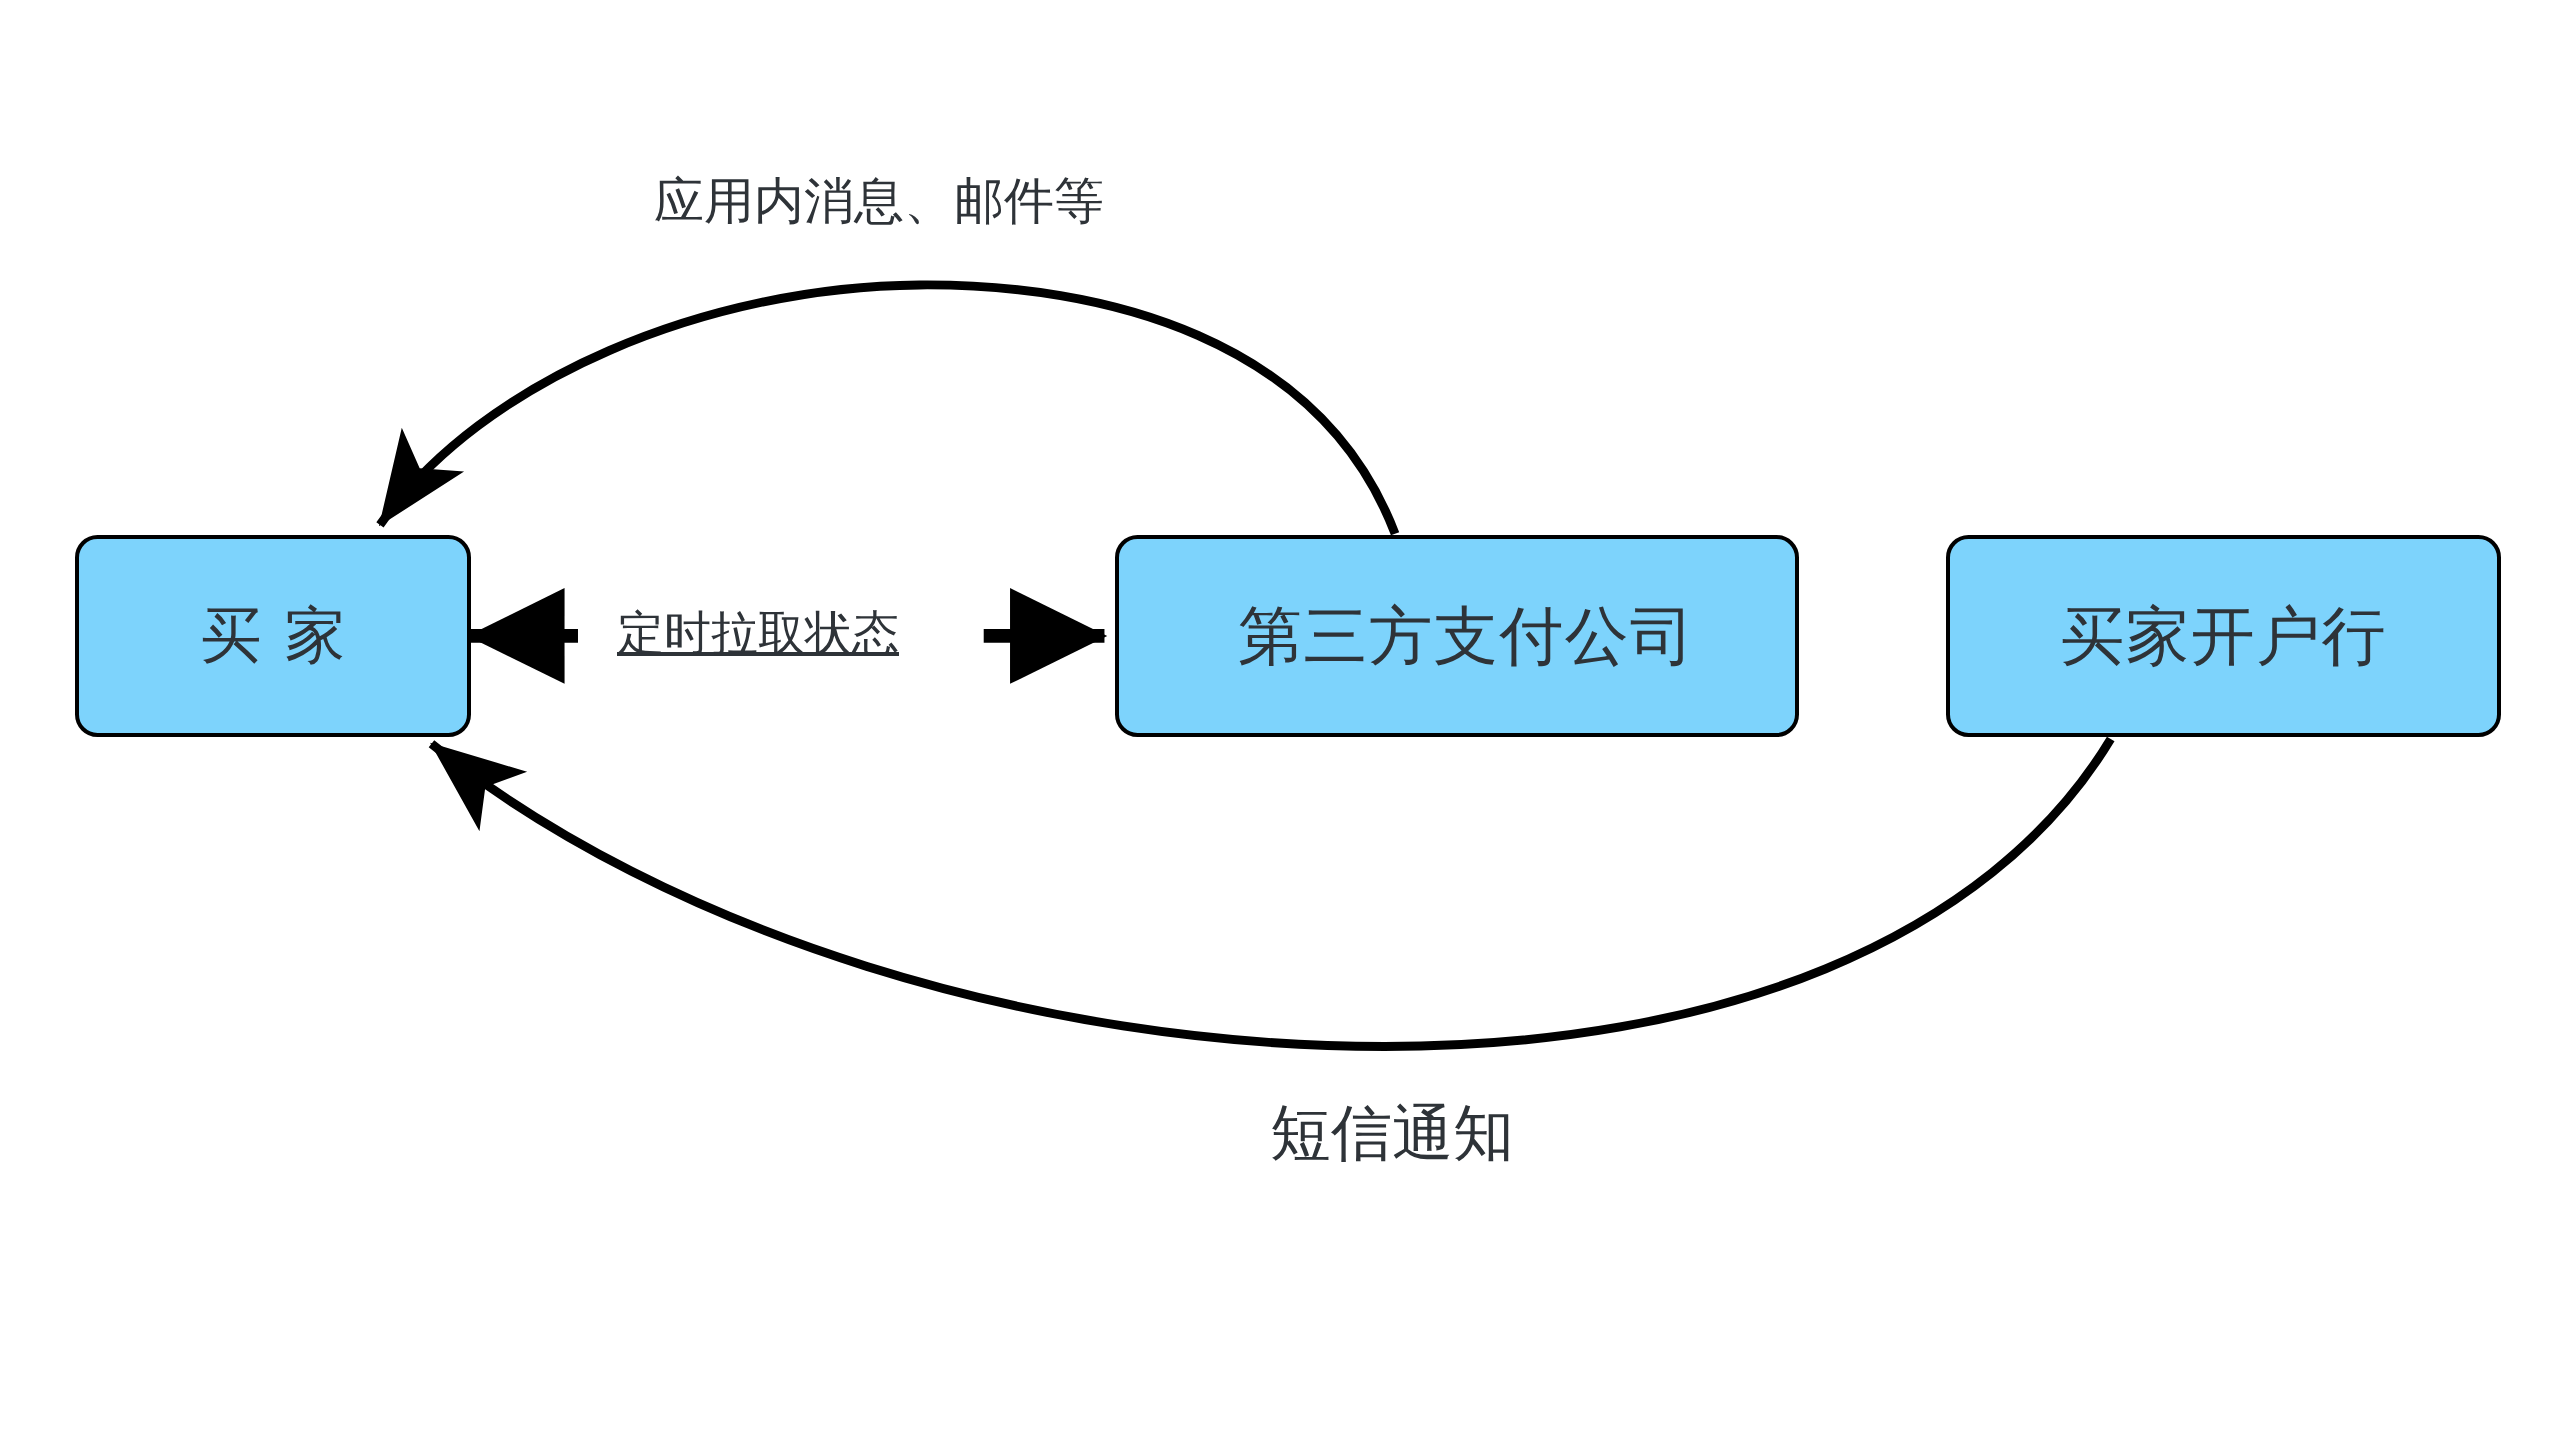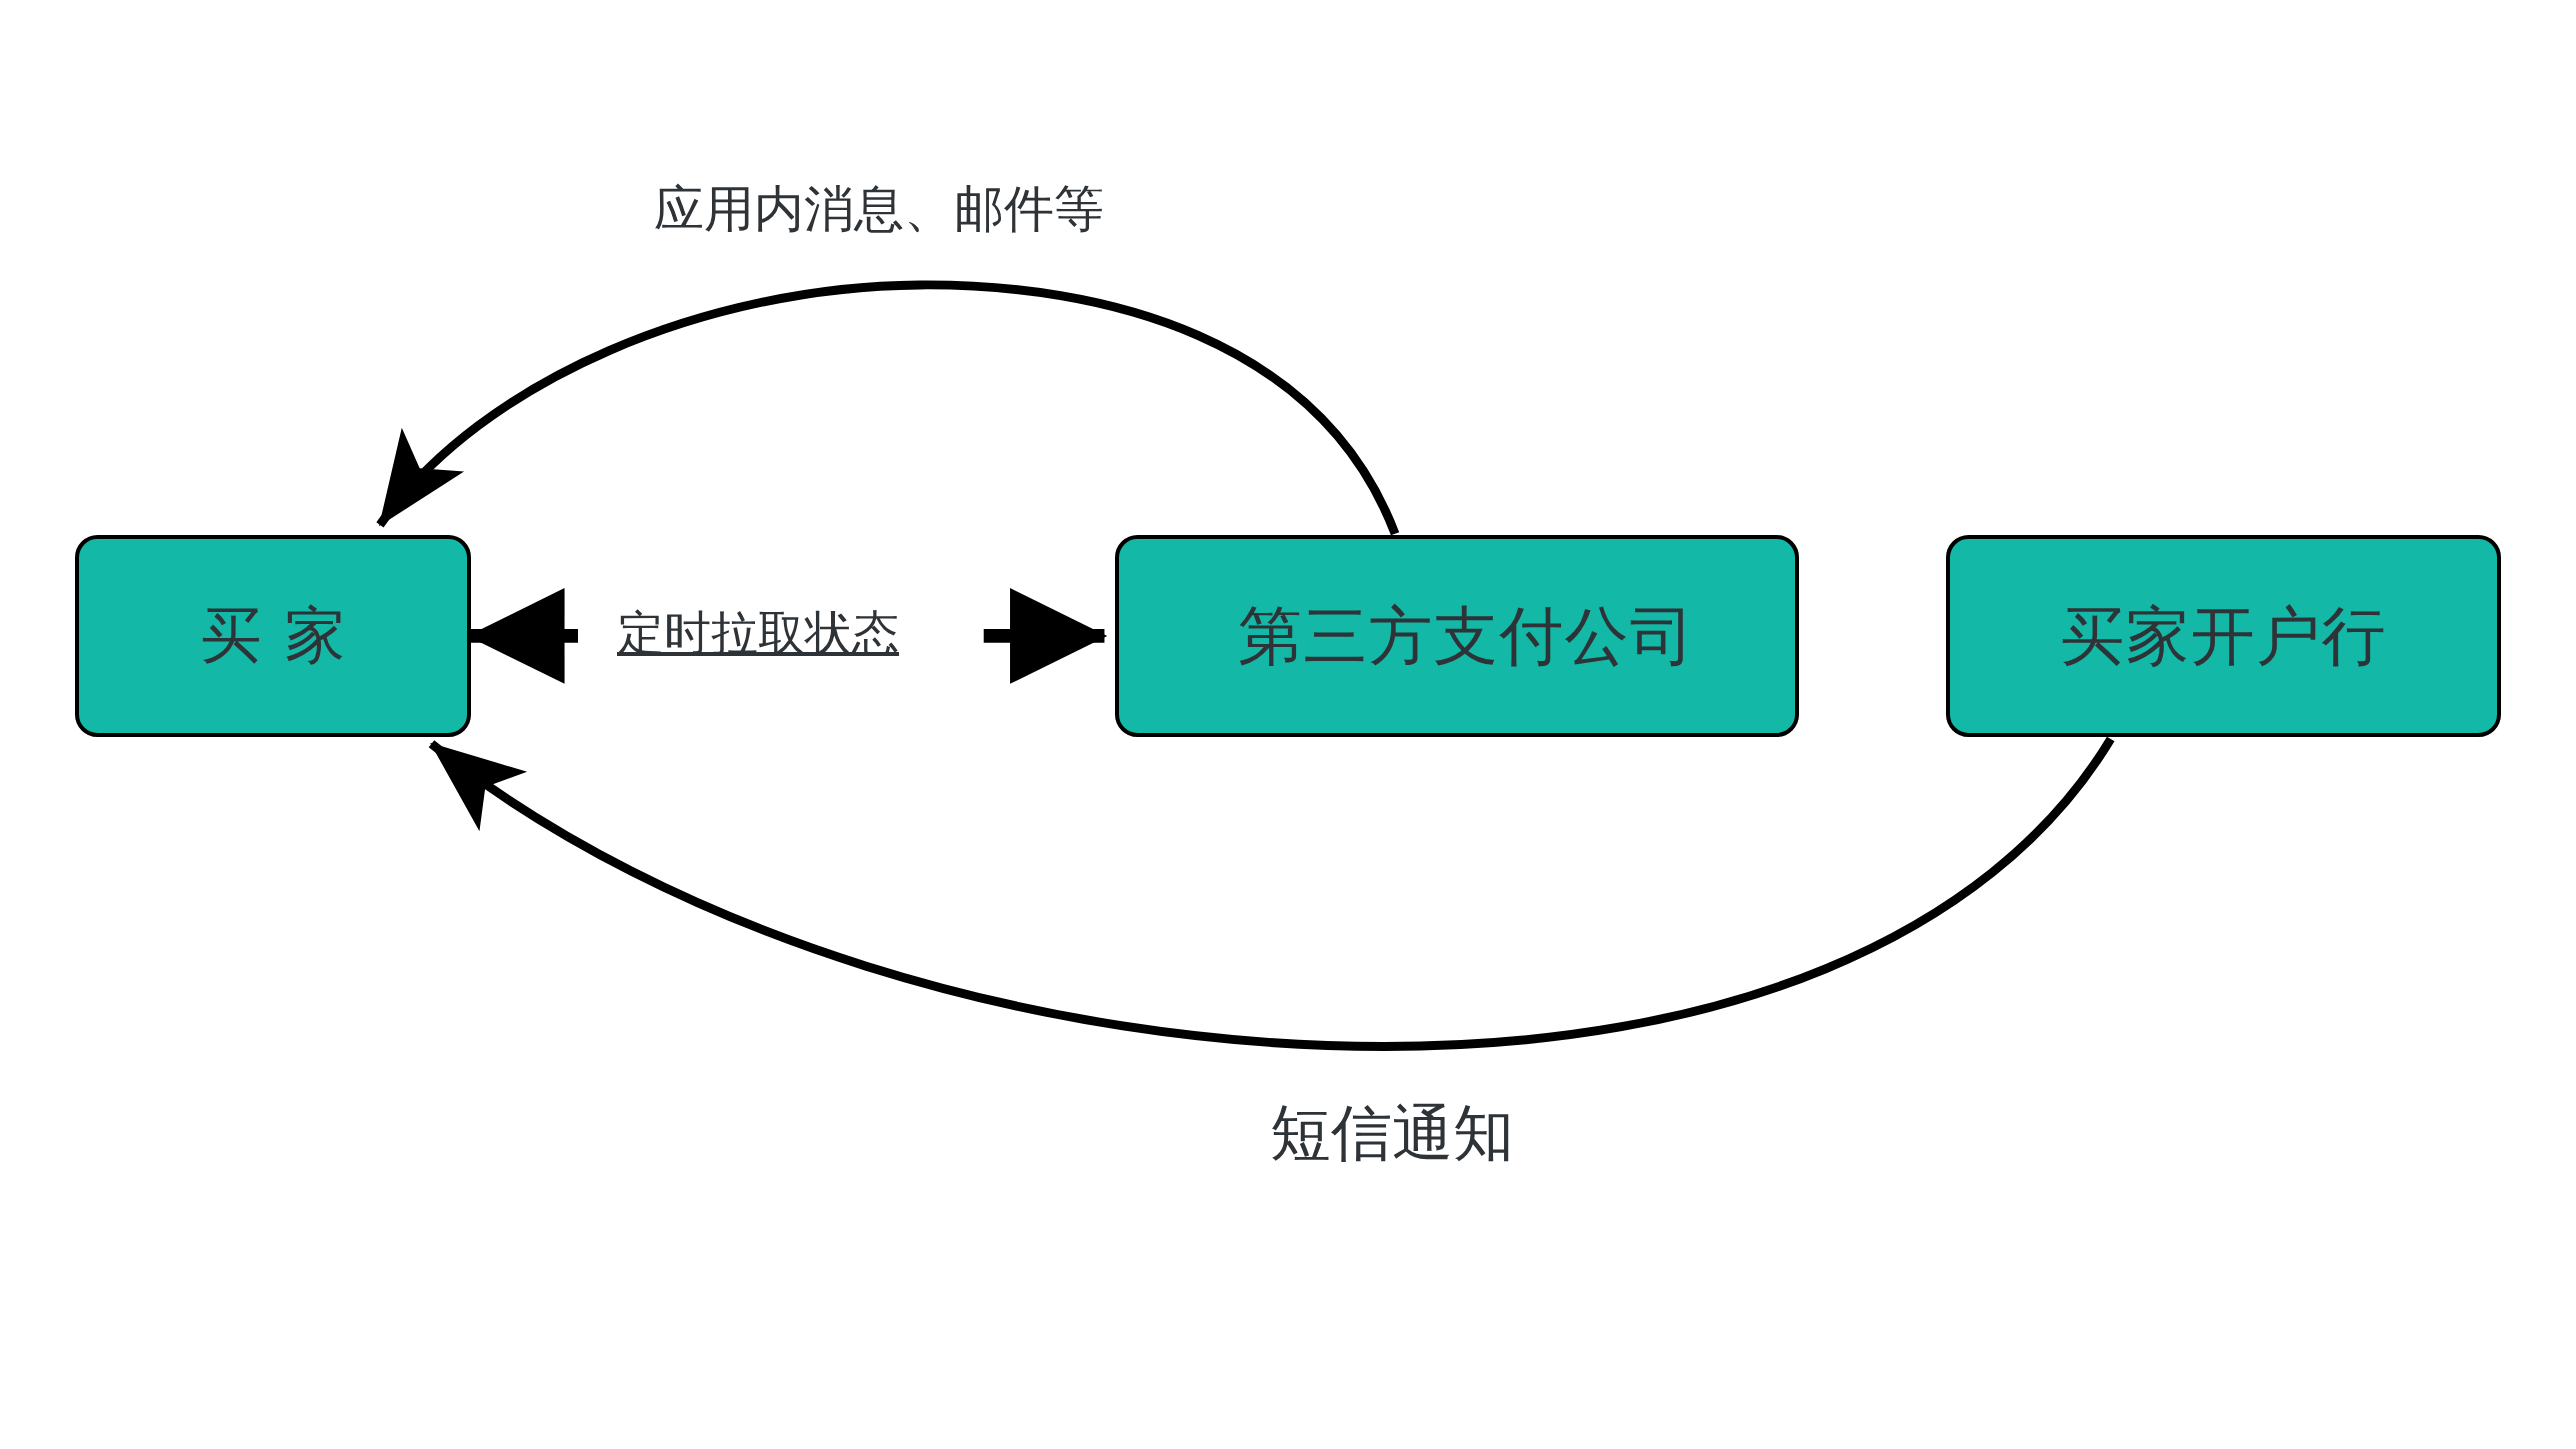--- a/index.html
+++ b/index.html
@@ -22,21 +22,21 @@
   #diagram-svg {
     position: absolute;
     top: 0;
     left: 0;
     width: 2576px;
     height: 1449px;
   }
   .node-box {
     position: absolute;
     box-sizing: border-box;
-    background: #14b8a6;
+    background: #7dd3fc;
     border: 4.8px solid #000000;
     border-radius: 22.5px;
     display: flex;
     align-items: center;
     justify-content: center;
     color: #2e3338;
     letter-spacing: 0.02em;
     white-space: nowrap;
   }
   #node-buyer {
@@ -66,21 +66,21 @@
     font-size: 64px;
   }
   .edge-label {
     position: absolute;
     color: #2e3338;
     white-space: nowrap;
     line-height: 1;
   }
   #label-top {
     left: 654px;
-    top: 184px;
+    top: 176px;
     font-size: 50px;
   }
   #label-middle {
     left: 617px;
     top: 609px;
     font-size: 47px;
     text-decoration: underline;
   }
   #label-bottom {
     left: 1270px;

